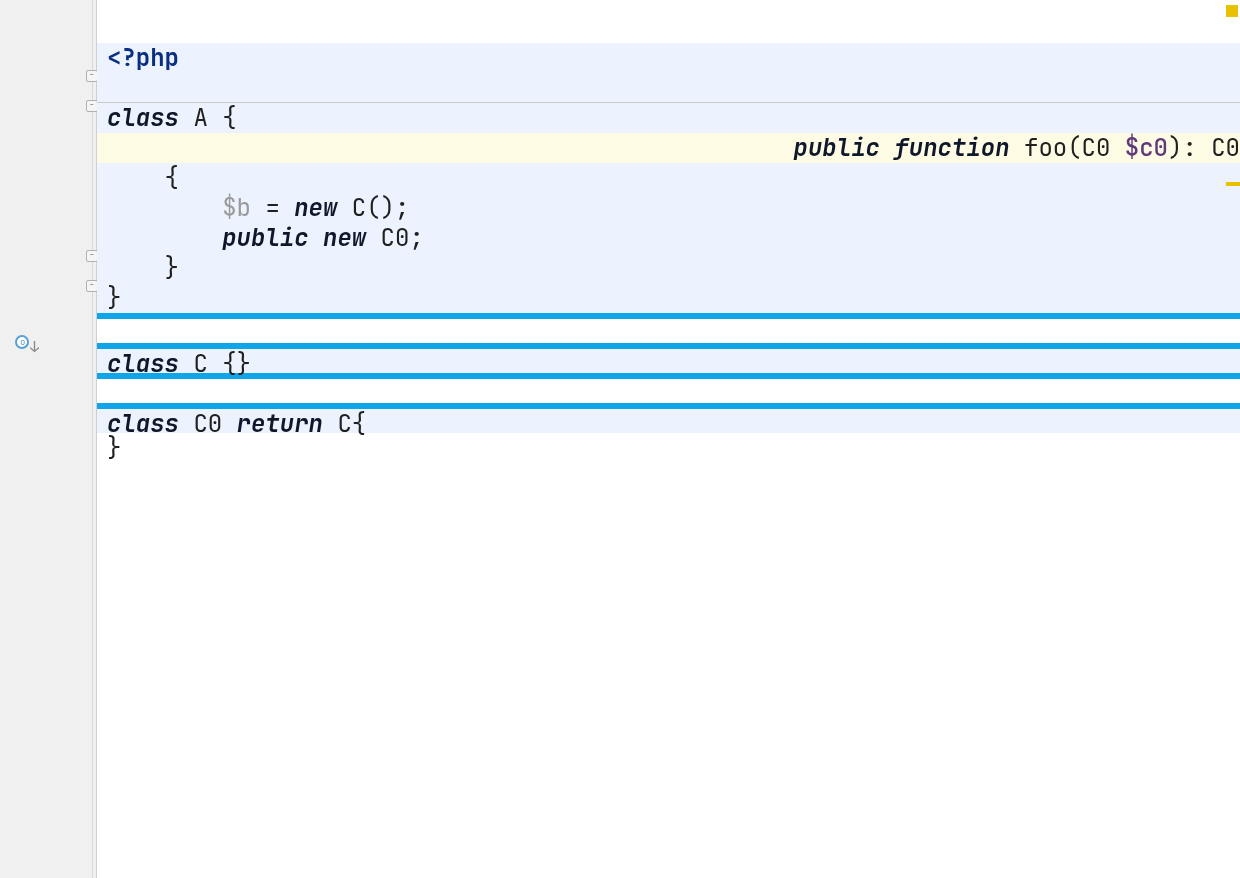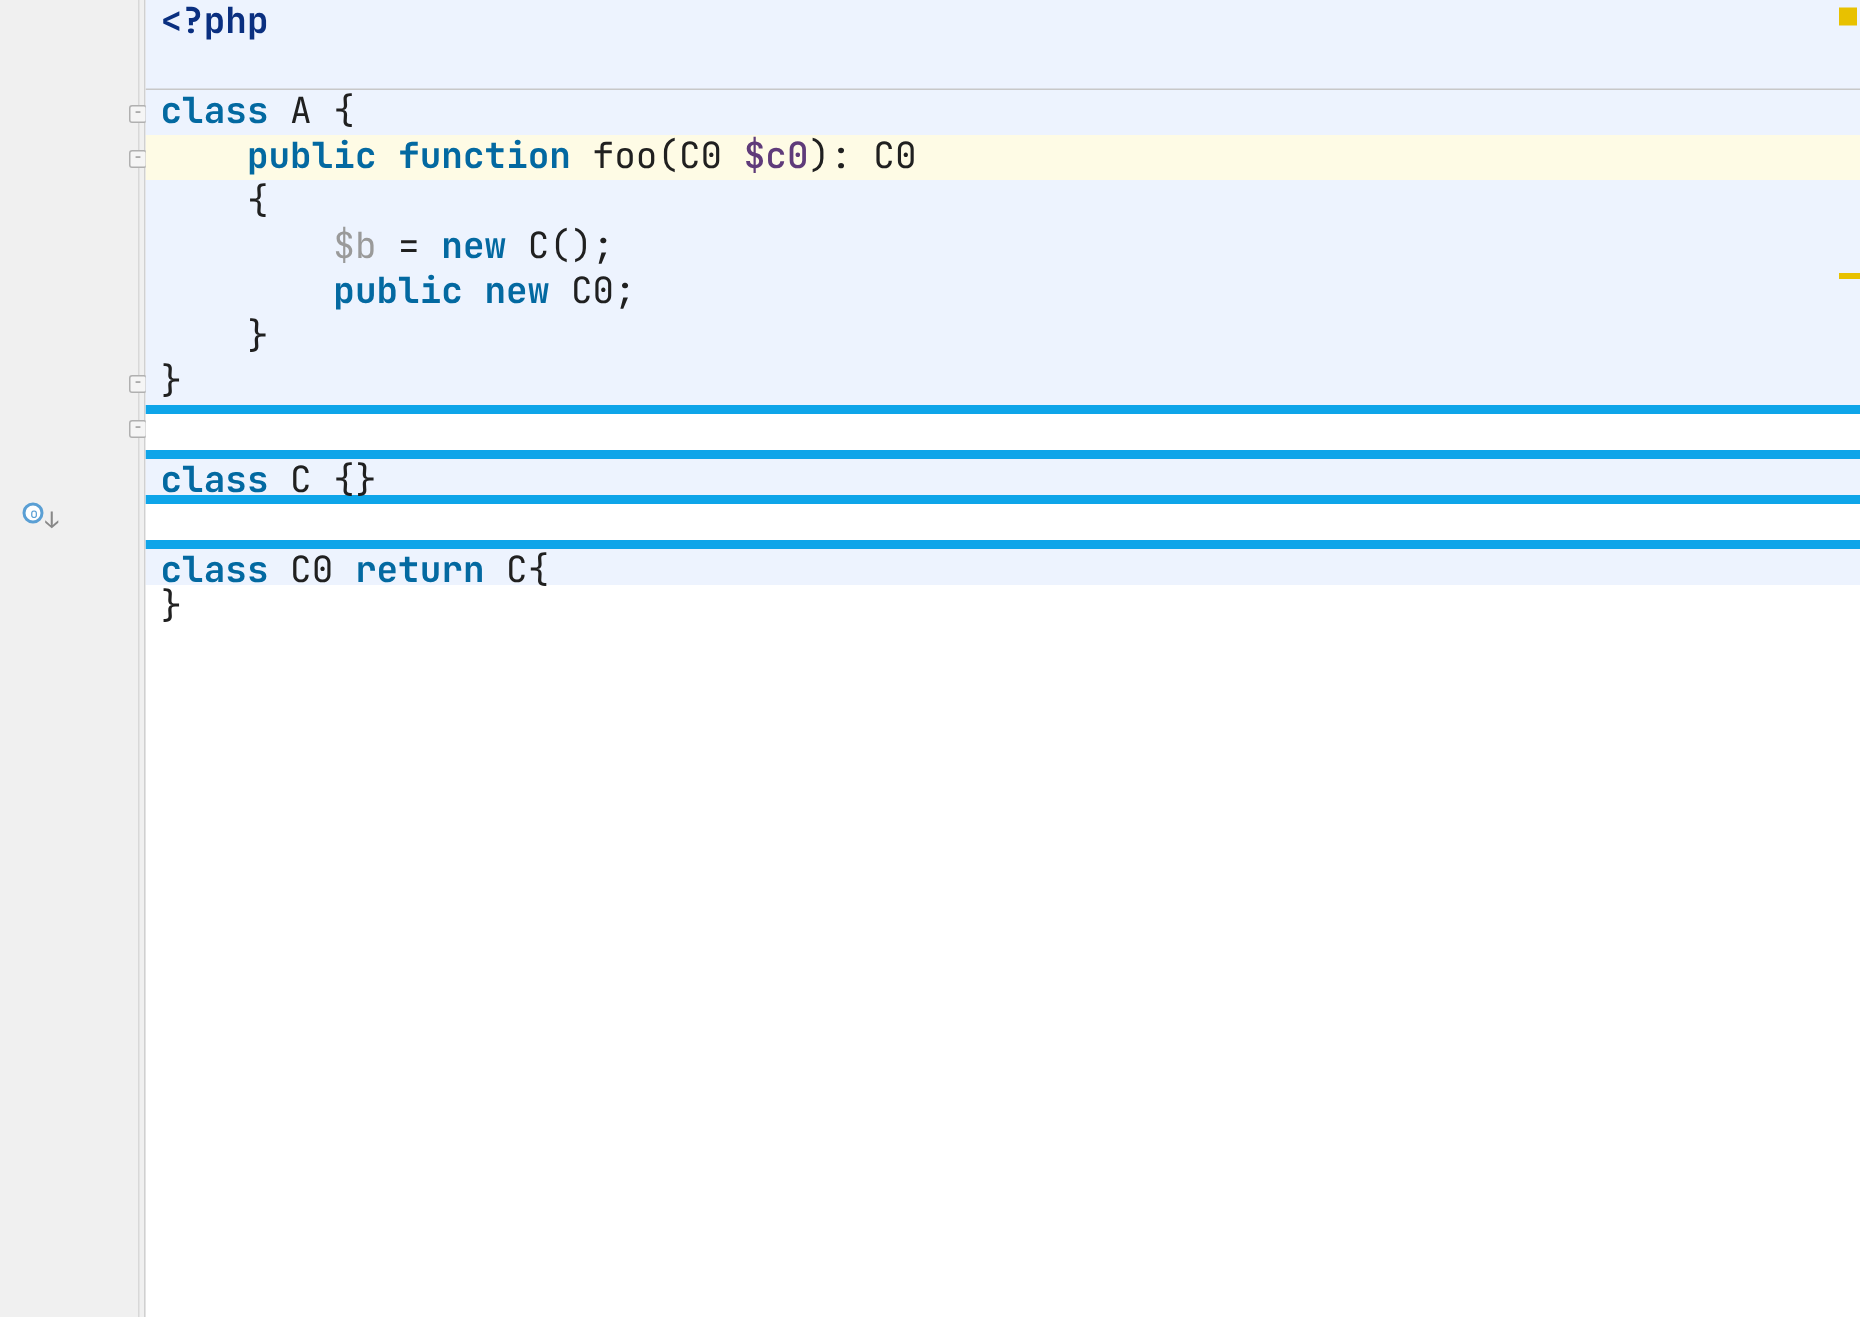--- a/index.html
+++ b/index.html
@@ -76,38 +76,38 @@
     left: 15px;
     top: 2px;
     font-size: 15px;
     color: #888;
   }
   .code-area {
     flex: 1;
     position: relative;
     overflow: hidden;
   }
-  .code-lines { position: relative; }
+  .code-lines { position: relative; margin-top: 43px; }
   .line {
     height: 30px;
     line-height: 30px;
     padding-left: 10px;
     white-space: pre;
     letter-spacing: 0;
   }
   .bg-blue { background: #edf3fe; }
-  .bg-high { background: #fefbe5; }
+  .bg-high { background: #fefbe5; text-align: right; }
   .bg-white { background: #ffffff; }
   .hr-line {
     border-top: 6px solid #0ea5e9;
   }
   .hr-bottom {
     border-bottom: 1px solid #c8c8c8;
   }
-  .tok-kw { color: #0369a1; font-weight: 650; }
+  .tok-kw { color: #0f172a; font-weight: 650; font-style: italic; }
   .tok-tag { color: #0a2f80; font-weight: 650; }
   .tok-var { color: #5f3b7a; font-weight: 500; }
   .tok-var-unused { color: #9a9a9a; }
   .tok-func-call { font-style: italic; color: #202020; }
   .tok-plain { color: #202020; }
 
   .error-stripe {
     position: absolute;
     top: 0;
     right: 0;

